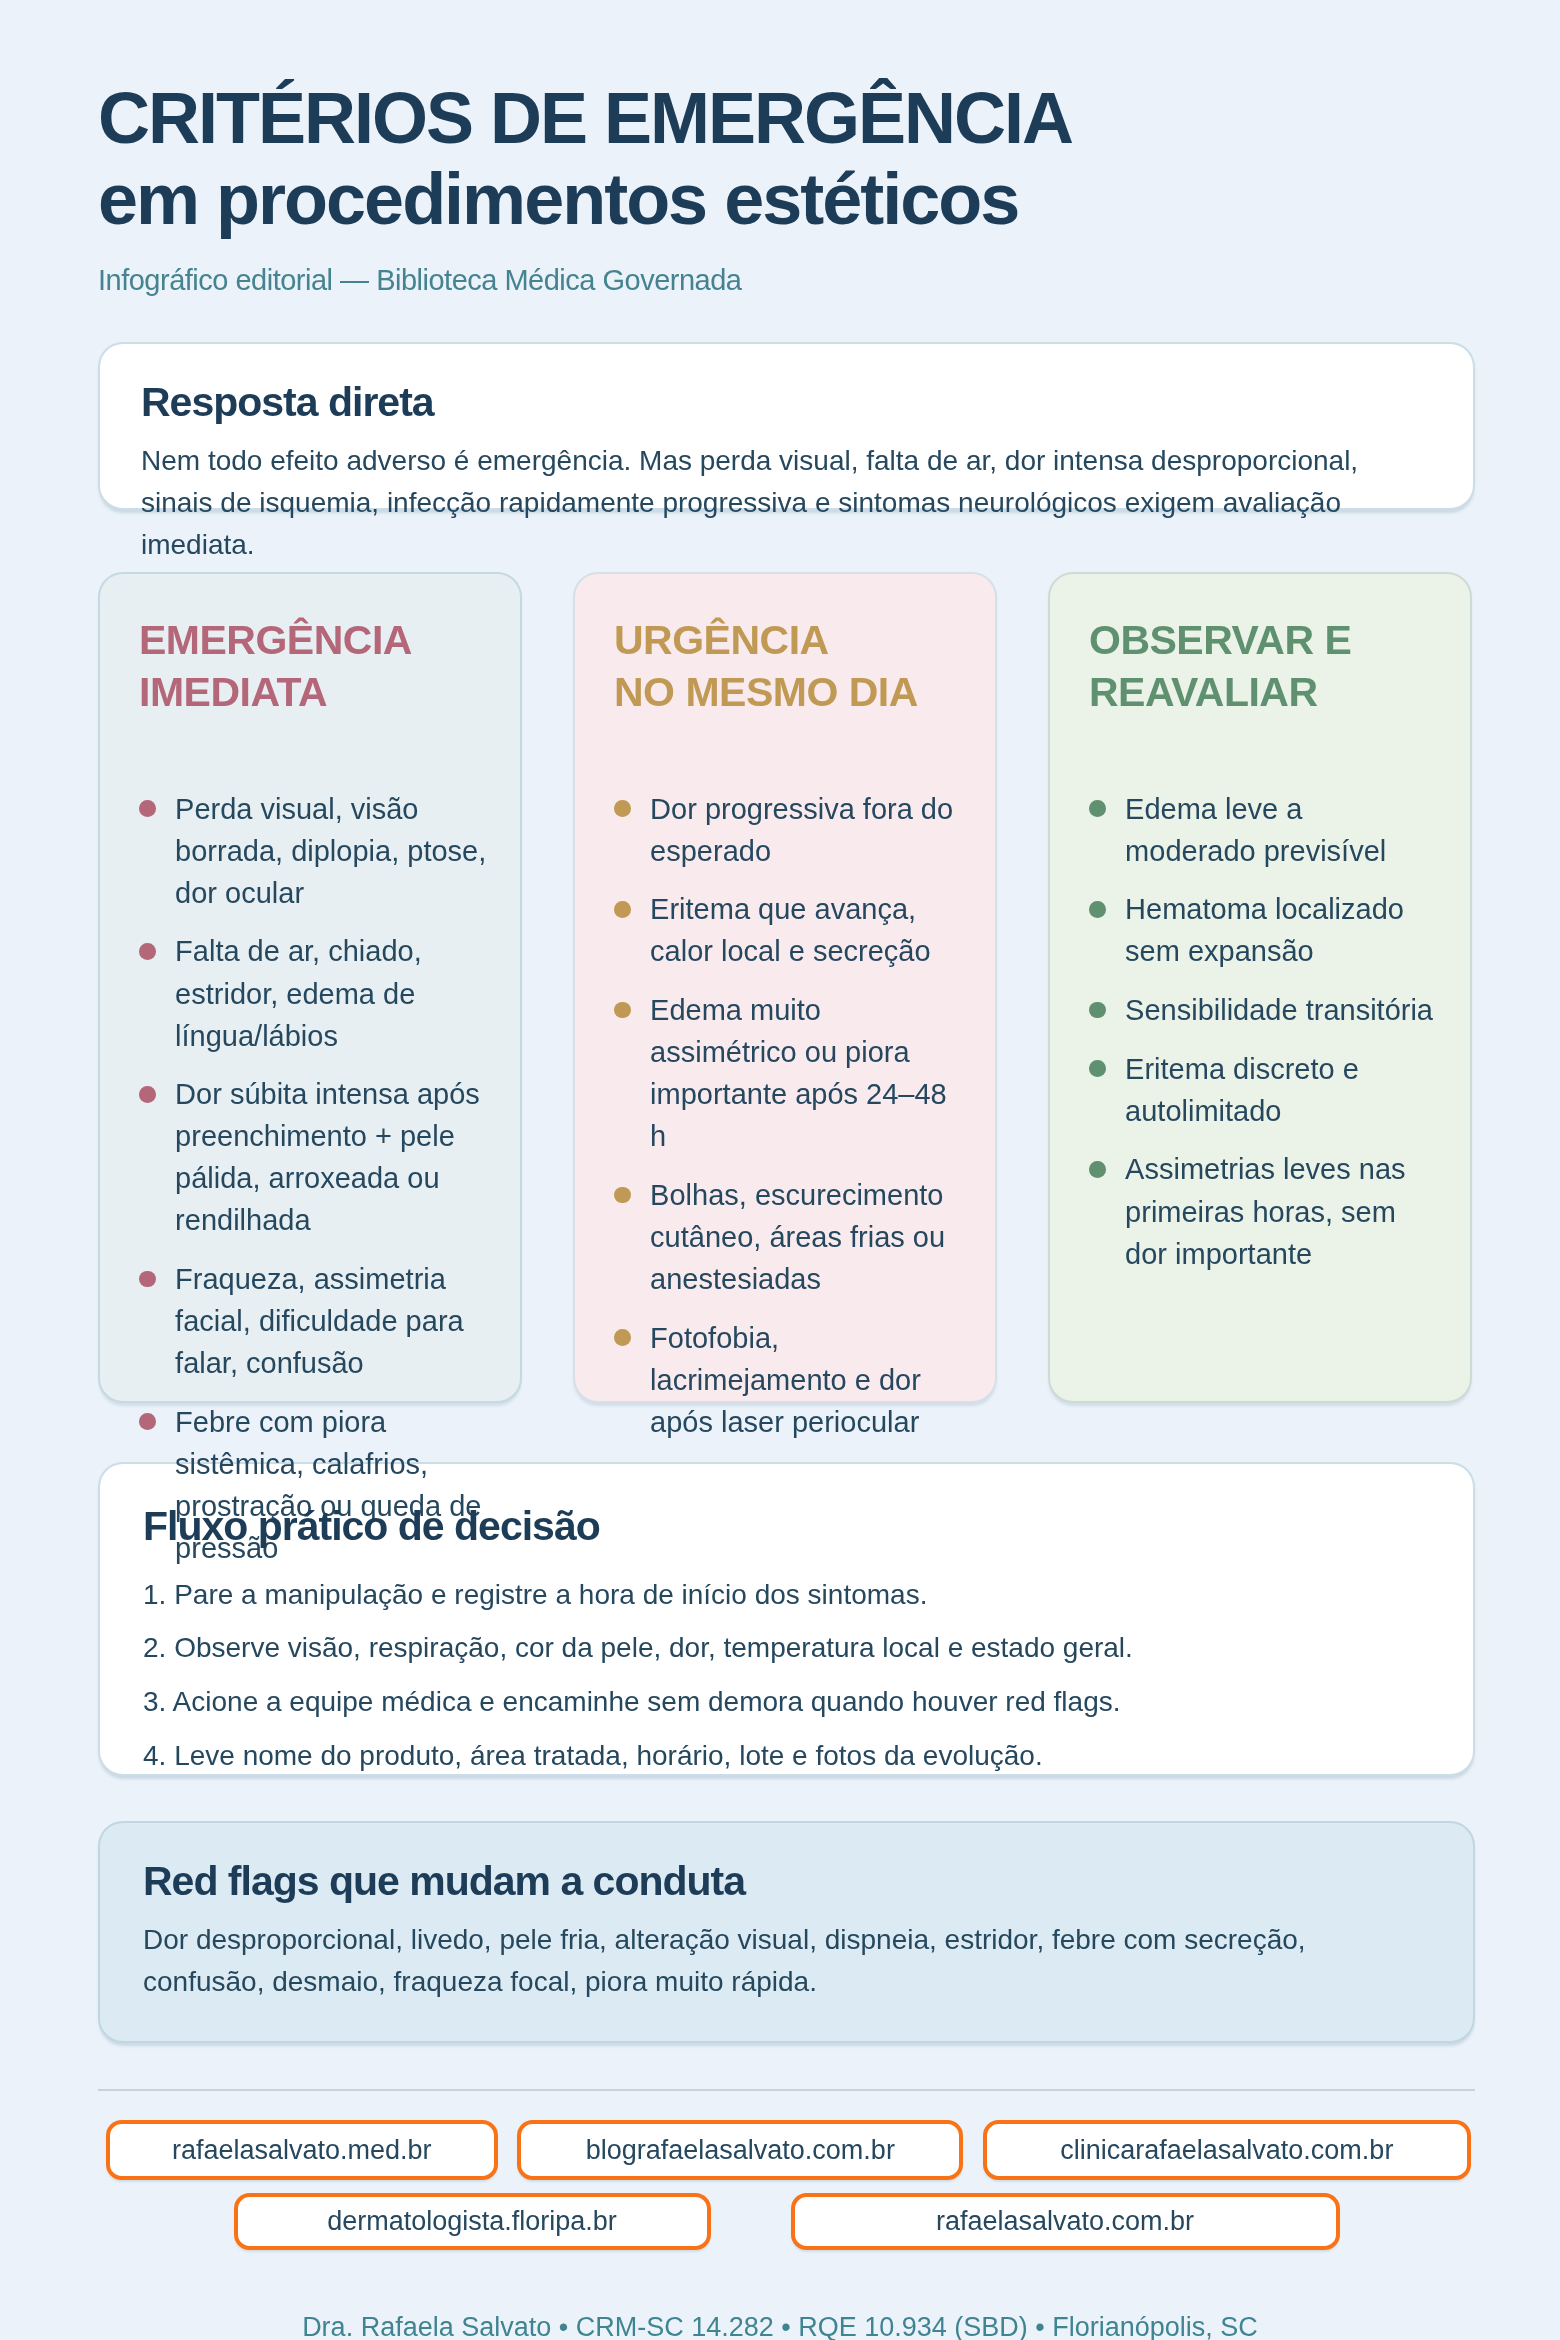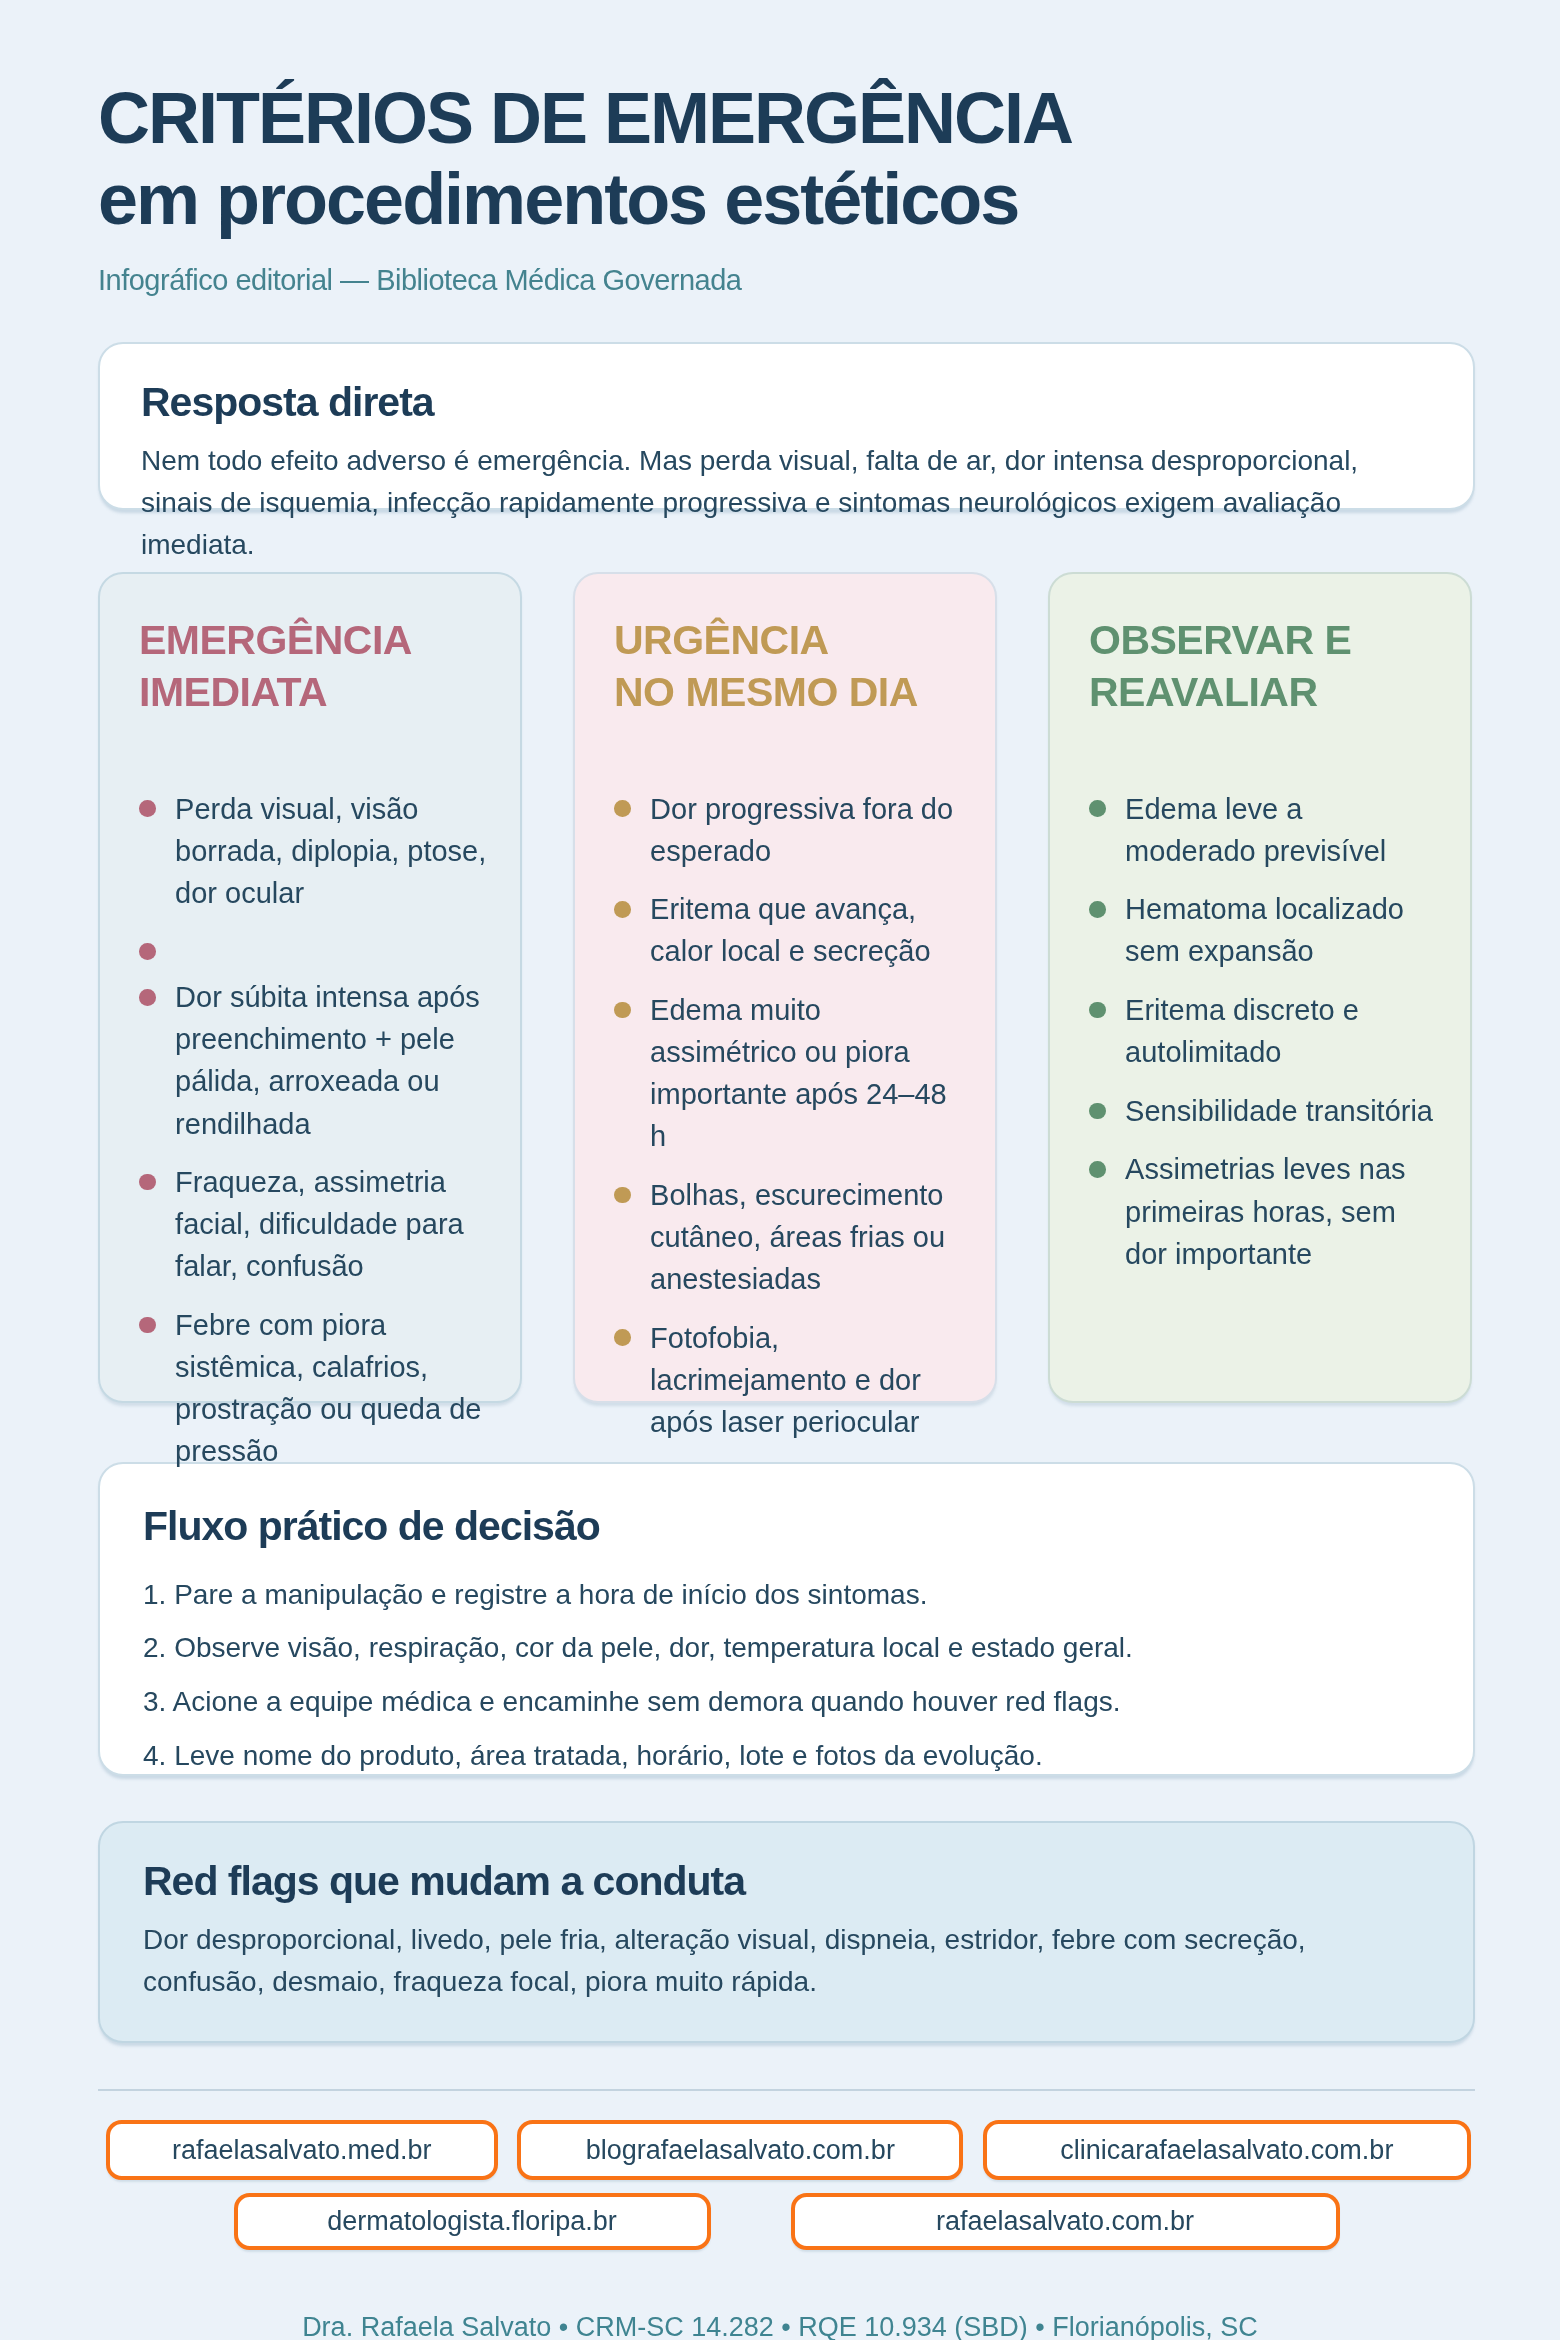--- a/index.html
+++ b/index.html
@@ -127,20 +127,21 @@
     <article class="col-card col-emergency">
       <h3>EMERGÊNCIA
 IMEDIATA</h3>
       <ul class="bullets">
         <li>
           <span class="dot"></span>
           <span>Perda visual, visão borrada, diplopia, ptose, dor ocular</span>
           </li>
         <li>
           <span class="dot"></span>
+          <span>Falta de ar, chiado, estridor, edema de língua/lábios</span>
           </li>
         <li>
           <span class="dot"></span>
           <span>Dor súbita intensa após preenchimento + pele pálida, arroxeada ou rendilhada</span>
           </li>
         <li>
           <span class="dot"></span>
           <span>Fraqueza, assimetria facial, dificuldade para falar, confusão</span>
           </li>
         <li>
@@ -184,25 +185,25 @@
         <li>
           <span class="dot"></span>
           <span>Edema leve a moderado previsível</span>
           </li>
         <li>
           <span class="dot"></span>
           <span>Hematoma localizado sem expansão</span>
           </li>
         <li>
           <span class="dot"></span>
+          <span>Sensibilidade transitória</span>
+          </li>
+        <li>
+          <span class="dot"></span>
           <span>Eritema discreto e autolimitado</span>
-          </li>
-        <li>
-          <span class="dot"></span>
-          <span>Sensibilidade transitória</span>
           </li>
         <li>
           <span class="dot"></span>
           <span>Assimetrias leves nas primeiras horas, sem dor importante</span>
           </li>
       </ul>
     </article>
 
   </div>
 

